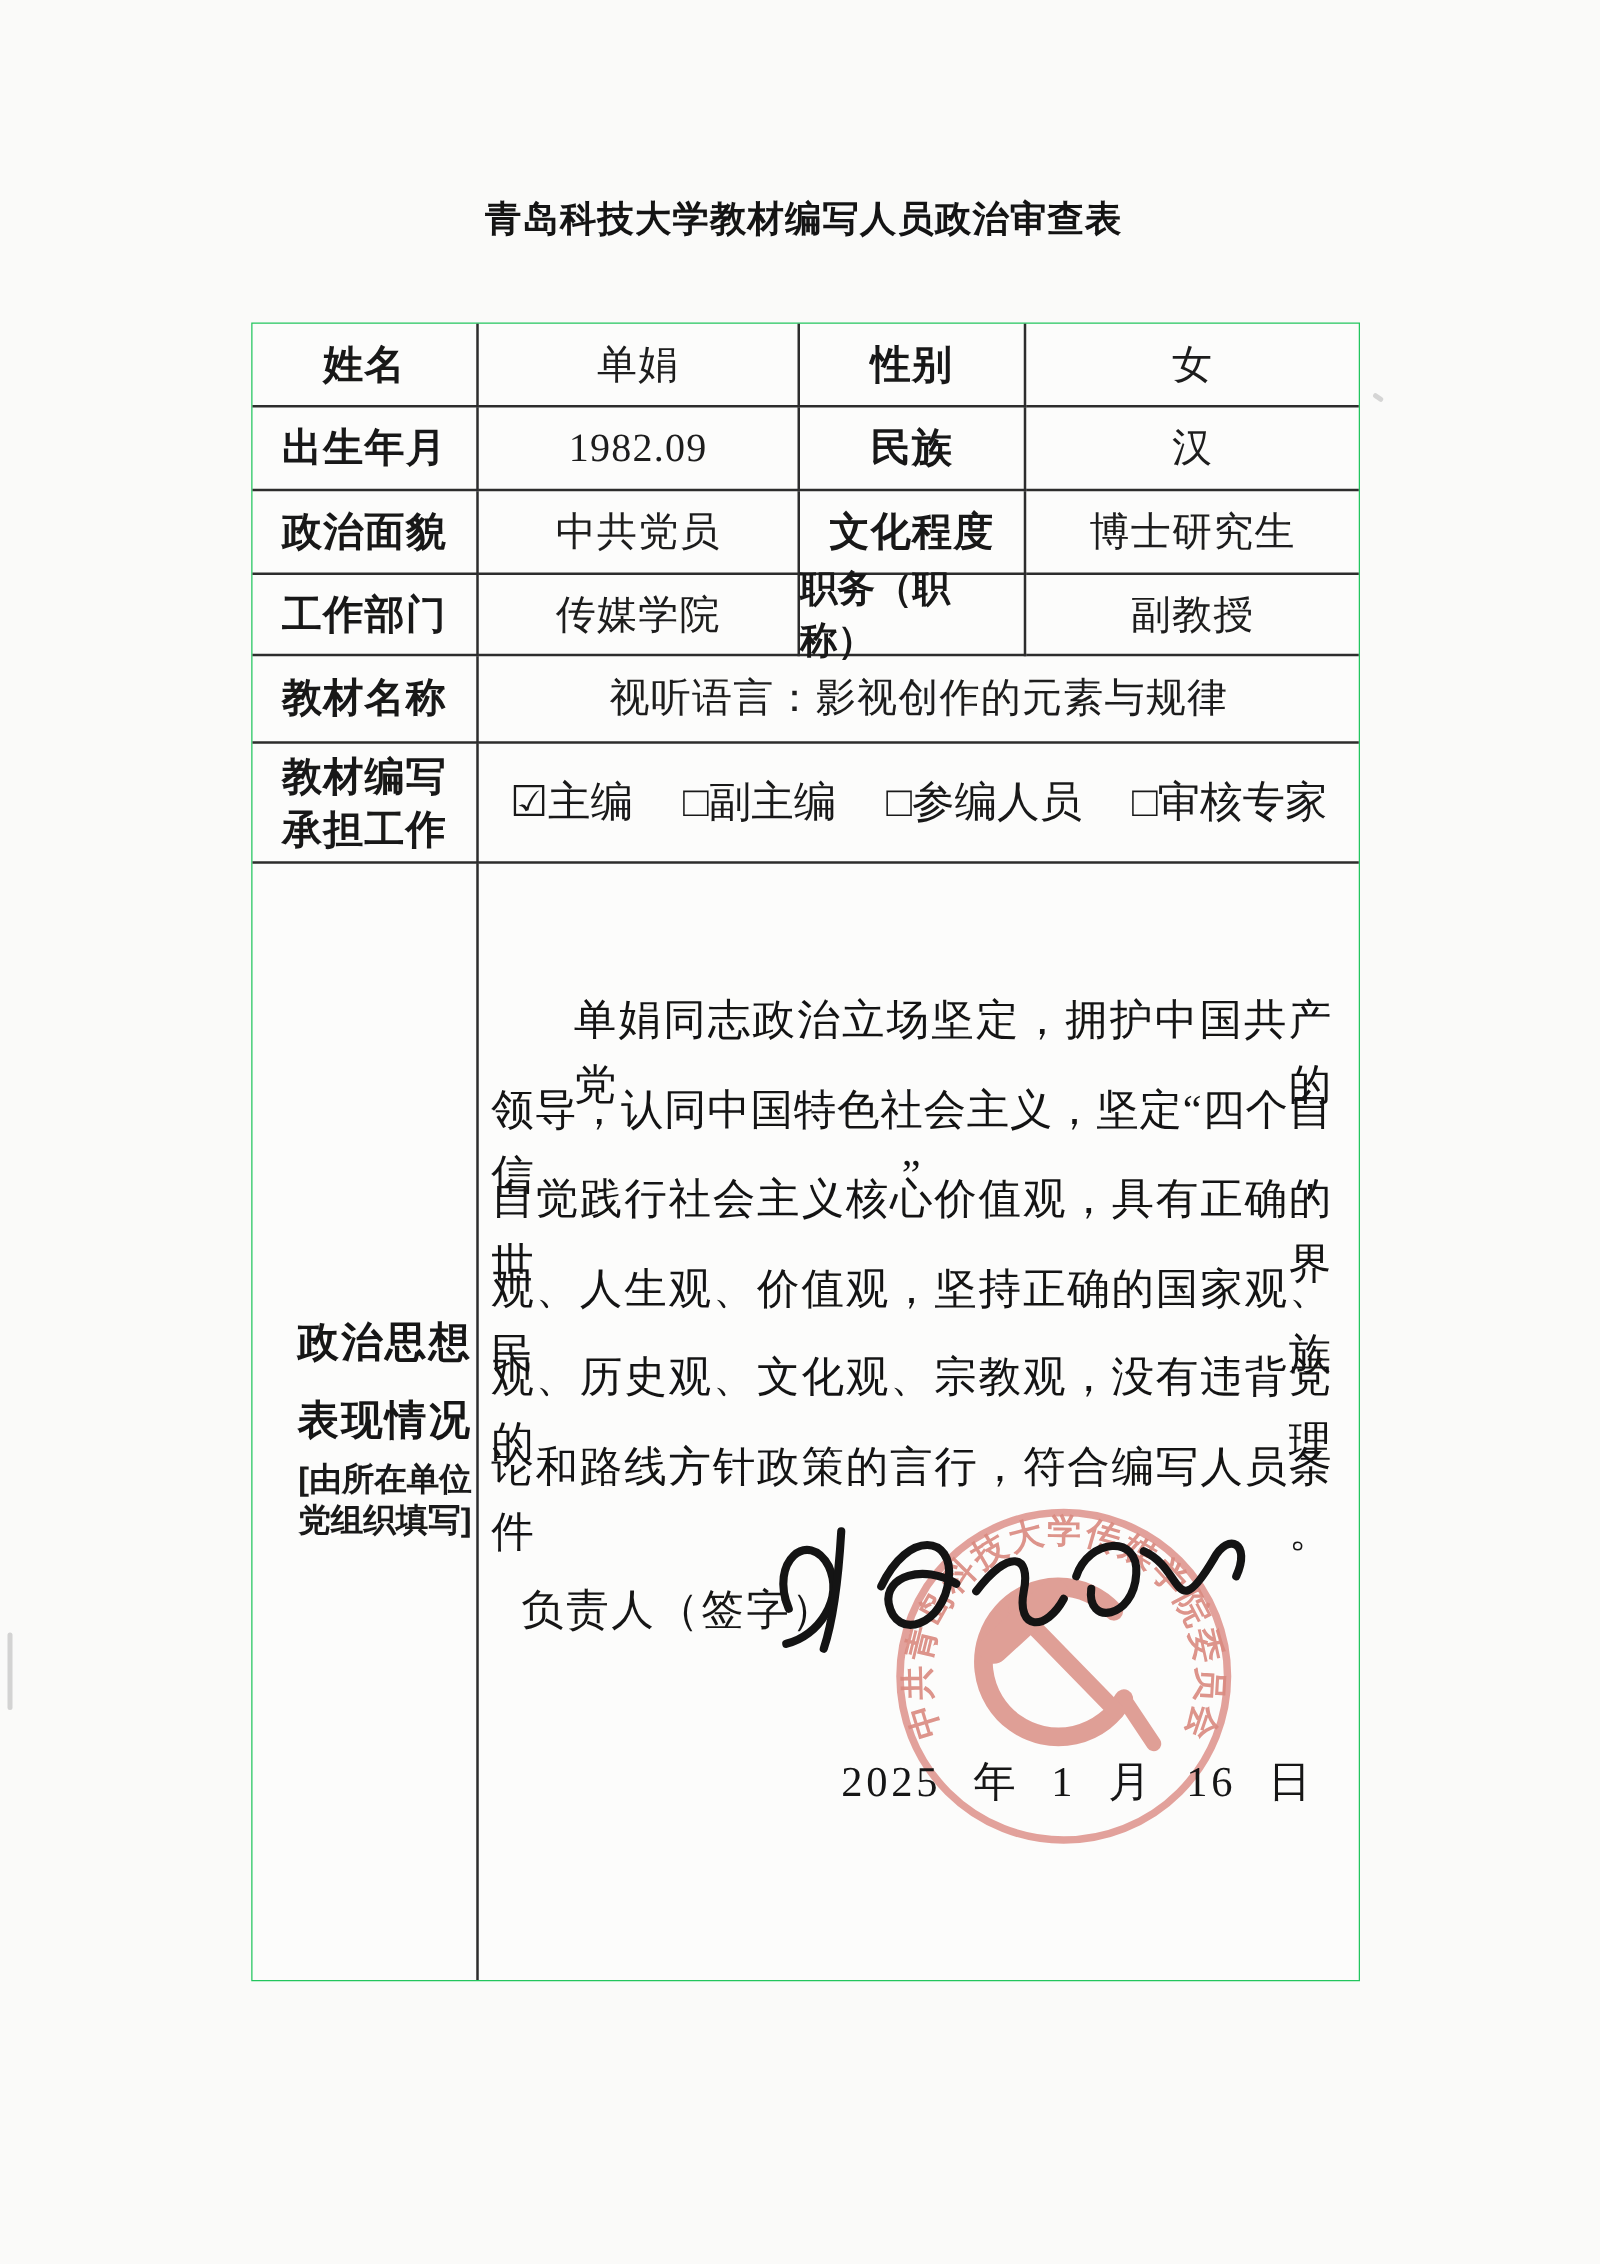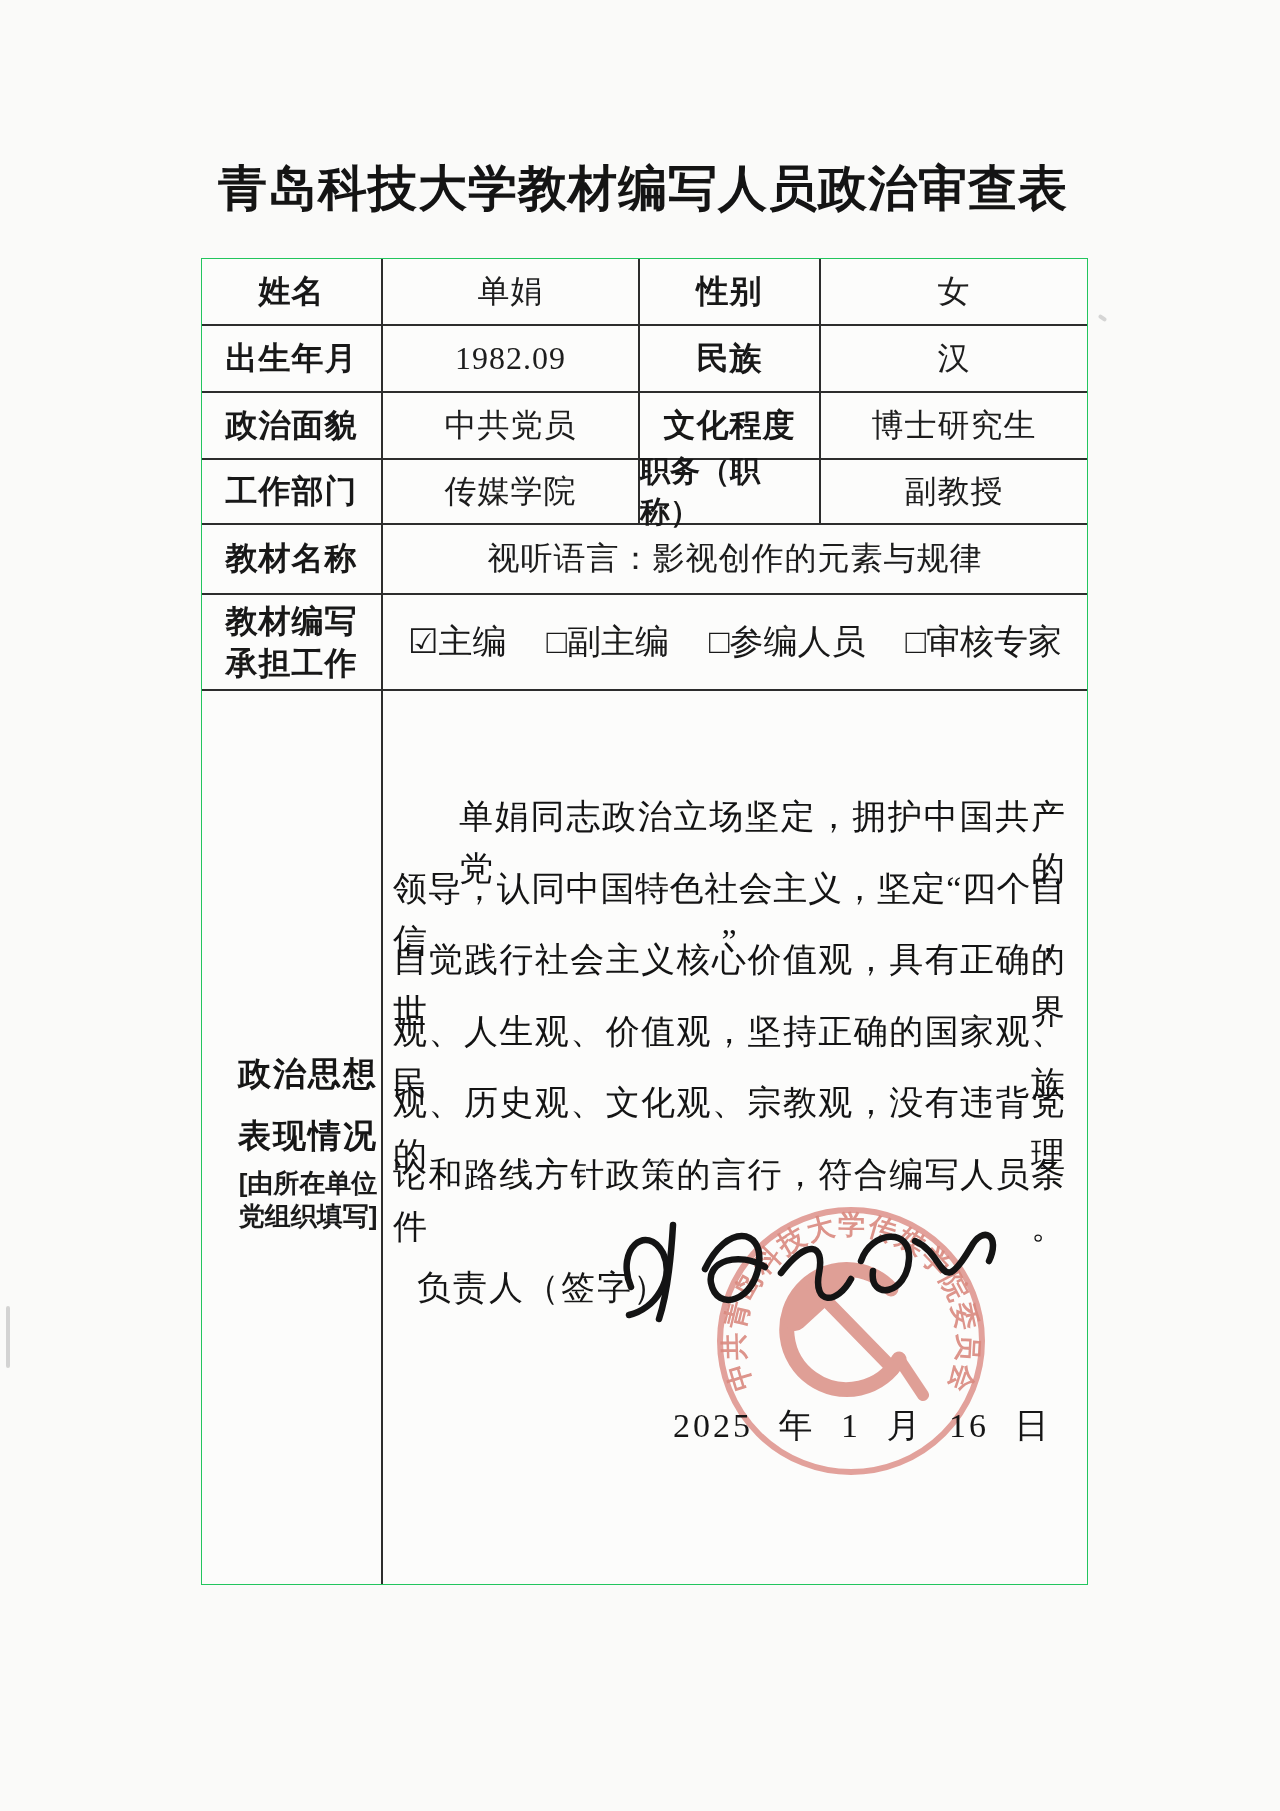--- a/index.html
+++ b/index.html
@@ -3,21 +3,21 @@
 <meta charset="utf-8">
 <style>
   html,body{margin:0;padding:0;background:#e8e8e8;}
   .paper{
     position:relative;width:1280px;height:1811px;margin:0 auto;
     background:#fafaf9;overflow:hidden;
     font-family:"Liberation Sans",sans-serif;color:#1b1b1b;
   }
   .doc-title{
     position:absolute;left:200px;top:156px;width:886px;height:48px;
-    text-align:center;font-size:49px;font-weight:700;letter-spacing:1px;
+    text-align:center;font-size:29px;font-weight:700;letter-spacing:1px;
     color:#141414;font-family:"Liberation Sans",sans-serif;
   }
   .form-table{
     position:absolute;left:201px;top:258px;
     display:grid;
     grid-template-columns:181px 257px 181px 266px;
     grid-template-rows:67px 67px 67px 65px 70px 96px 893px;
     border:1px solid #22c55e;
     background:#fcfcfb;
   }

